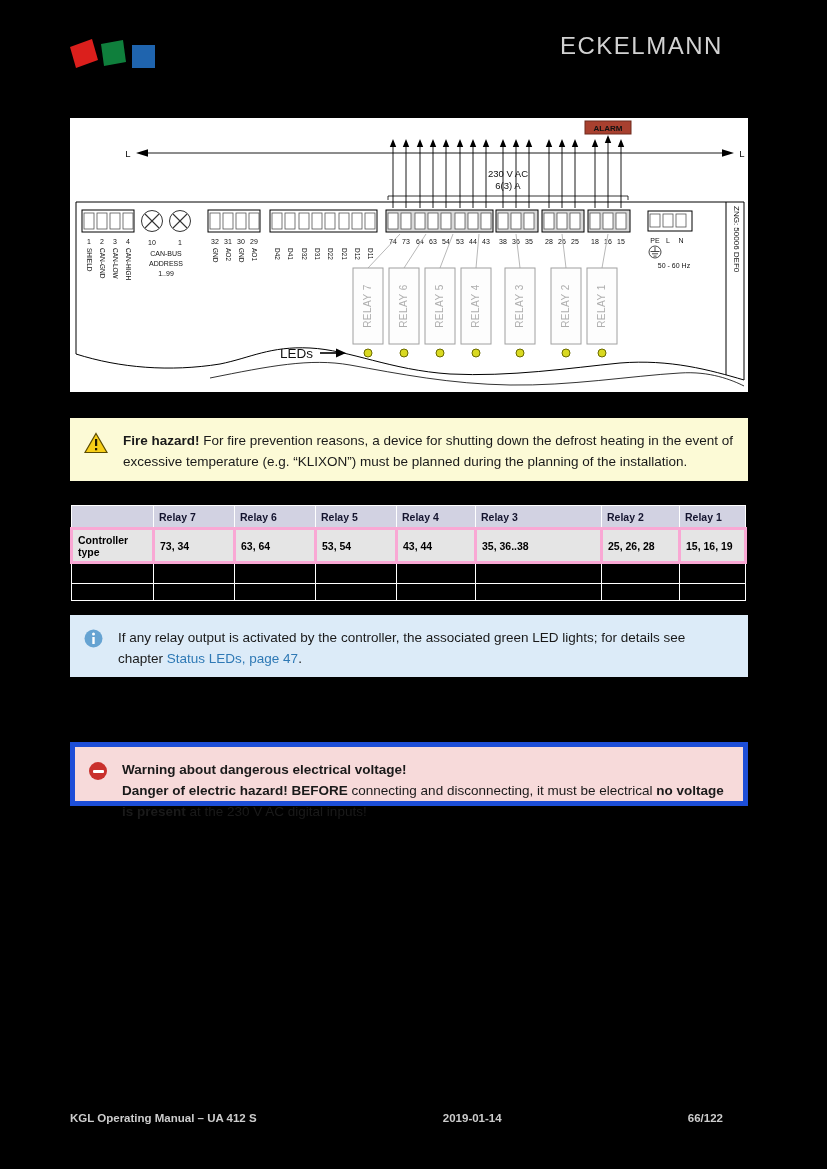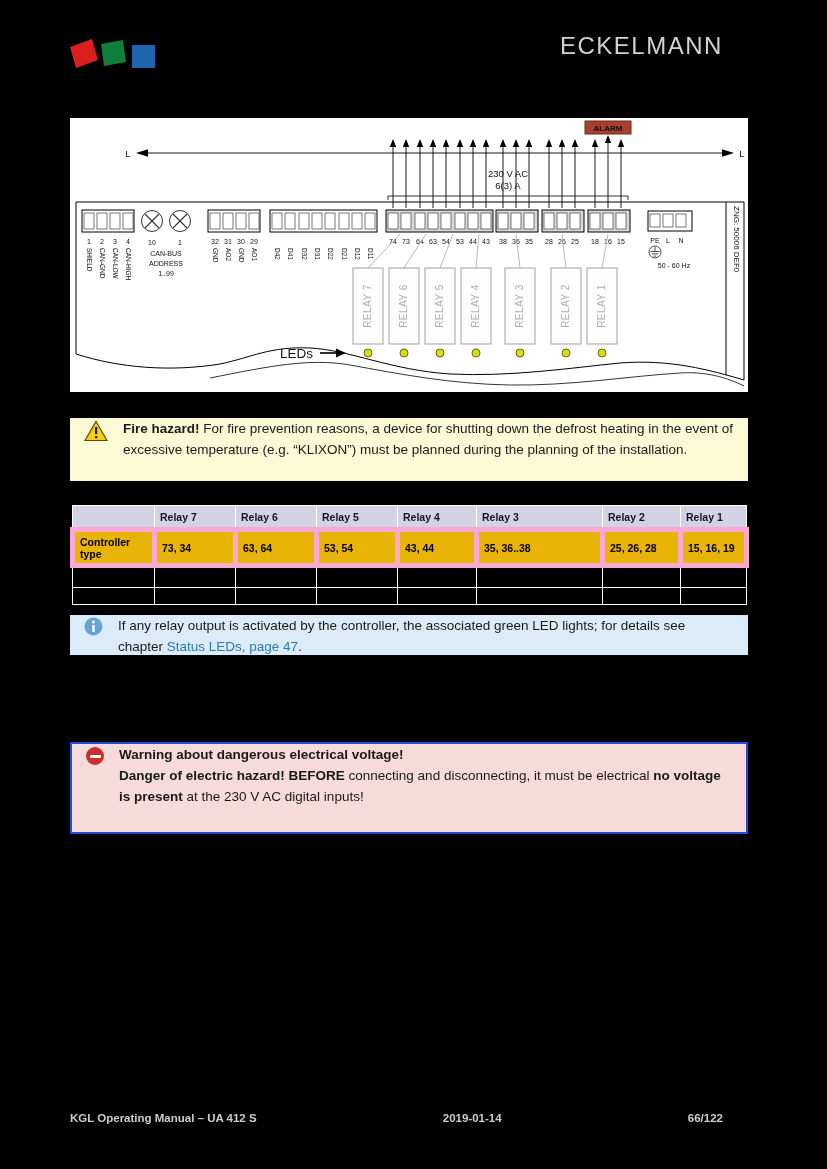--- a/index.html
+++ b/index.html
@@ -16,37 +16,37 @@
   svg .c{fill:#fff;stroke:#555;stroke-width:0.8;}
   svg .blk{fill:#fff;stroke:#000;stroke-width:1;}
   svg .gblk{fill:#d9d9d9;stroke:#000;stroke-width:1;}
   svg .wire{stroke:#000;stroke-width:0.9;}
   svg .conn{stroke:#b8b8b8;stroke-width:1;}
   svg .edge{fill:none;stroke:#000;stroke-width:1;}
   svg .relaybox{fill:#fdfdfd;stroke:#a0a0a0;stroke-width:1;}
   svg .relaytxt{fill:#aeaeae;font-size:10px;letter-spacing:0.5px;}
   
   .note{position:absolute;left:70px;width:678px;display:flex;gap:15px;box-sizing:border-box;
-        padding:0 14px;align-items:flex-start;}
+        padding:12px 14px;align-items:flex-start;}
   .note p{margin:0;font-size:13.5px;line-height:21px;color:#1a1a1a;}
   .nicon{flex:0 0 auto;margin-top:2px;}
   #firebox{top:418px;height:63px;background:#fcfad6;}
-  #infobox{top:615px;height:40px;background:#dcebf8;}
-  #dangerbox{top:742px;height:92px;background:#f7dada;border:2px solid #1d4ed8;}
+  #infobox{top:615px;height:62px;background:#dcebf8;}
+  #dangerbox{top:742px;height:64px;background:#f7dada;border:5px solid #1d4ed8;}
   .link{color:#2e79b5;text-decoration:none;cursor:pointer;}
   .noentry{display:inline-block;width:18px;height:18px;border-radius:50%;background:#c9302c;
            position:relative;margin-top:3px;flex:0 0 auto;}
   .noentry::after{content:"";position:absolute;left:3.5px;top:7.5px;width:11px;height:3px;background:#fff;border-radius:1px;}
   
   #rtwrap{position:absolute;left:70px;top:505px;}
   table.rt{border-collapse:collapse;table-layout:fixed;font-size:10.5px;font-weight:700;}
   table.rt th{background:#d2d2e2;color:#14142e;border:1px solid #fff;border-bottom:1px solid #777;
               text-align:left;padding:4px 5px 3px;height:14px;}
   table.rt td{padding:4px 5px 3px;text-align:left;color:#000;}
-  table.rt td.w{background:#eab308;border:5px solid #f9a8d4;height:14px;}
+  table.rt td.w{background:#e5e5e5;border:3px solid #f9a8d4;height:14px;}
   table.rt td.b{background:#000;border:1px solid #fff;}
   tr.r2 td.b{height:12px;} tr.r3 td.b{height:9px;}
   
   #footer{position:absolute;left:70px;top:1112px;width:653px;display:flex;
           justify-content:space-between;color:#cccccc;font-size:11.5px;font-weight:bold;}
 </style>
 </head>
 <body>
 
 <div id="page">

